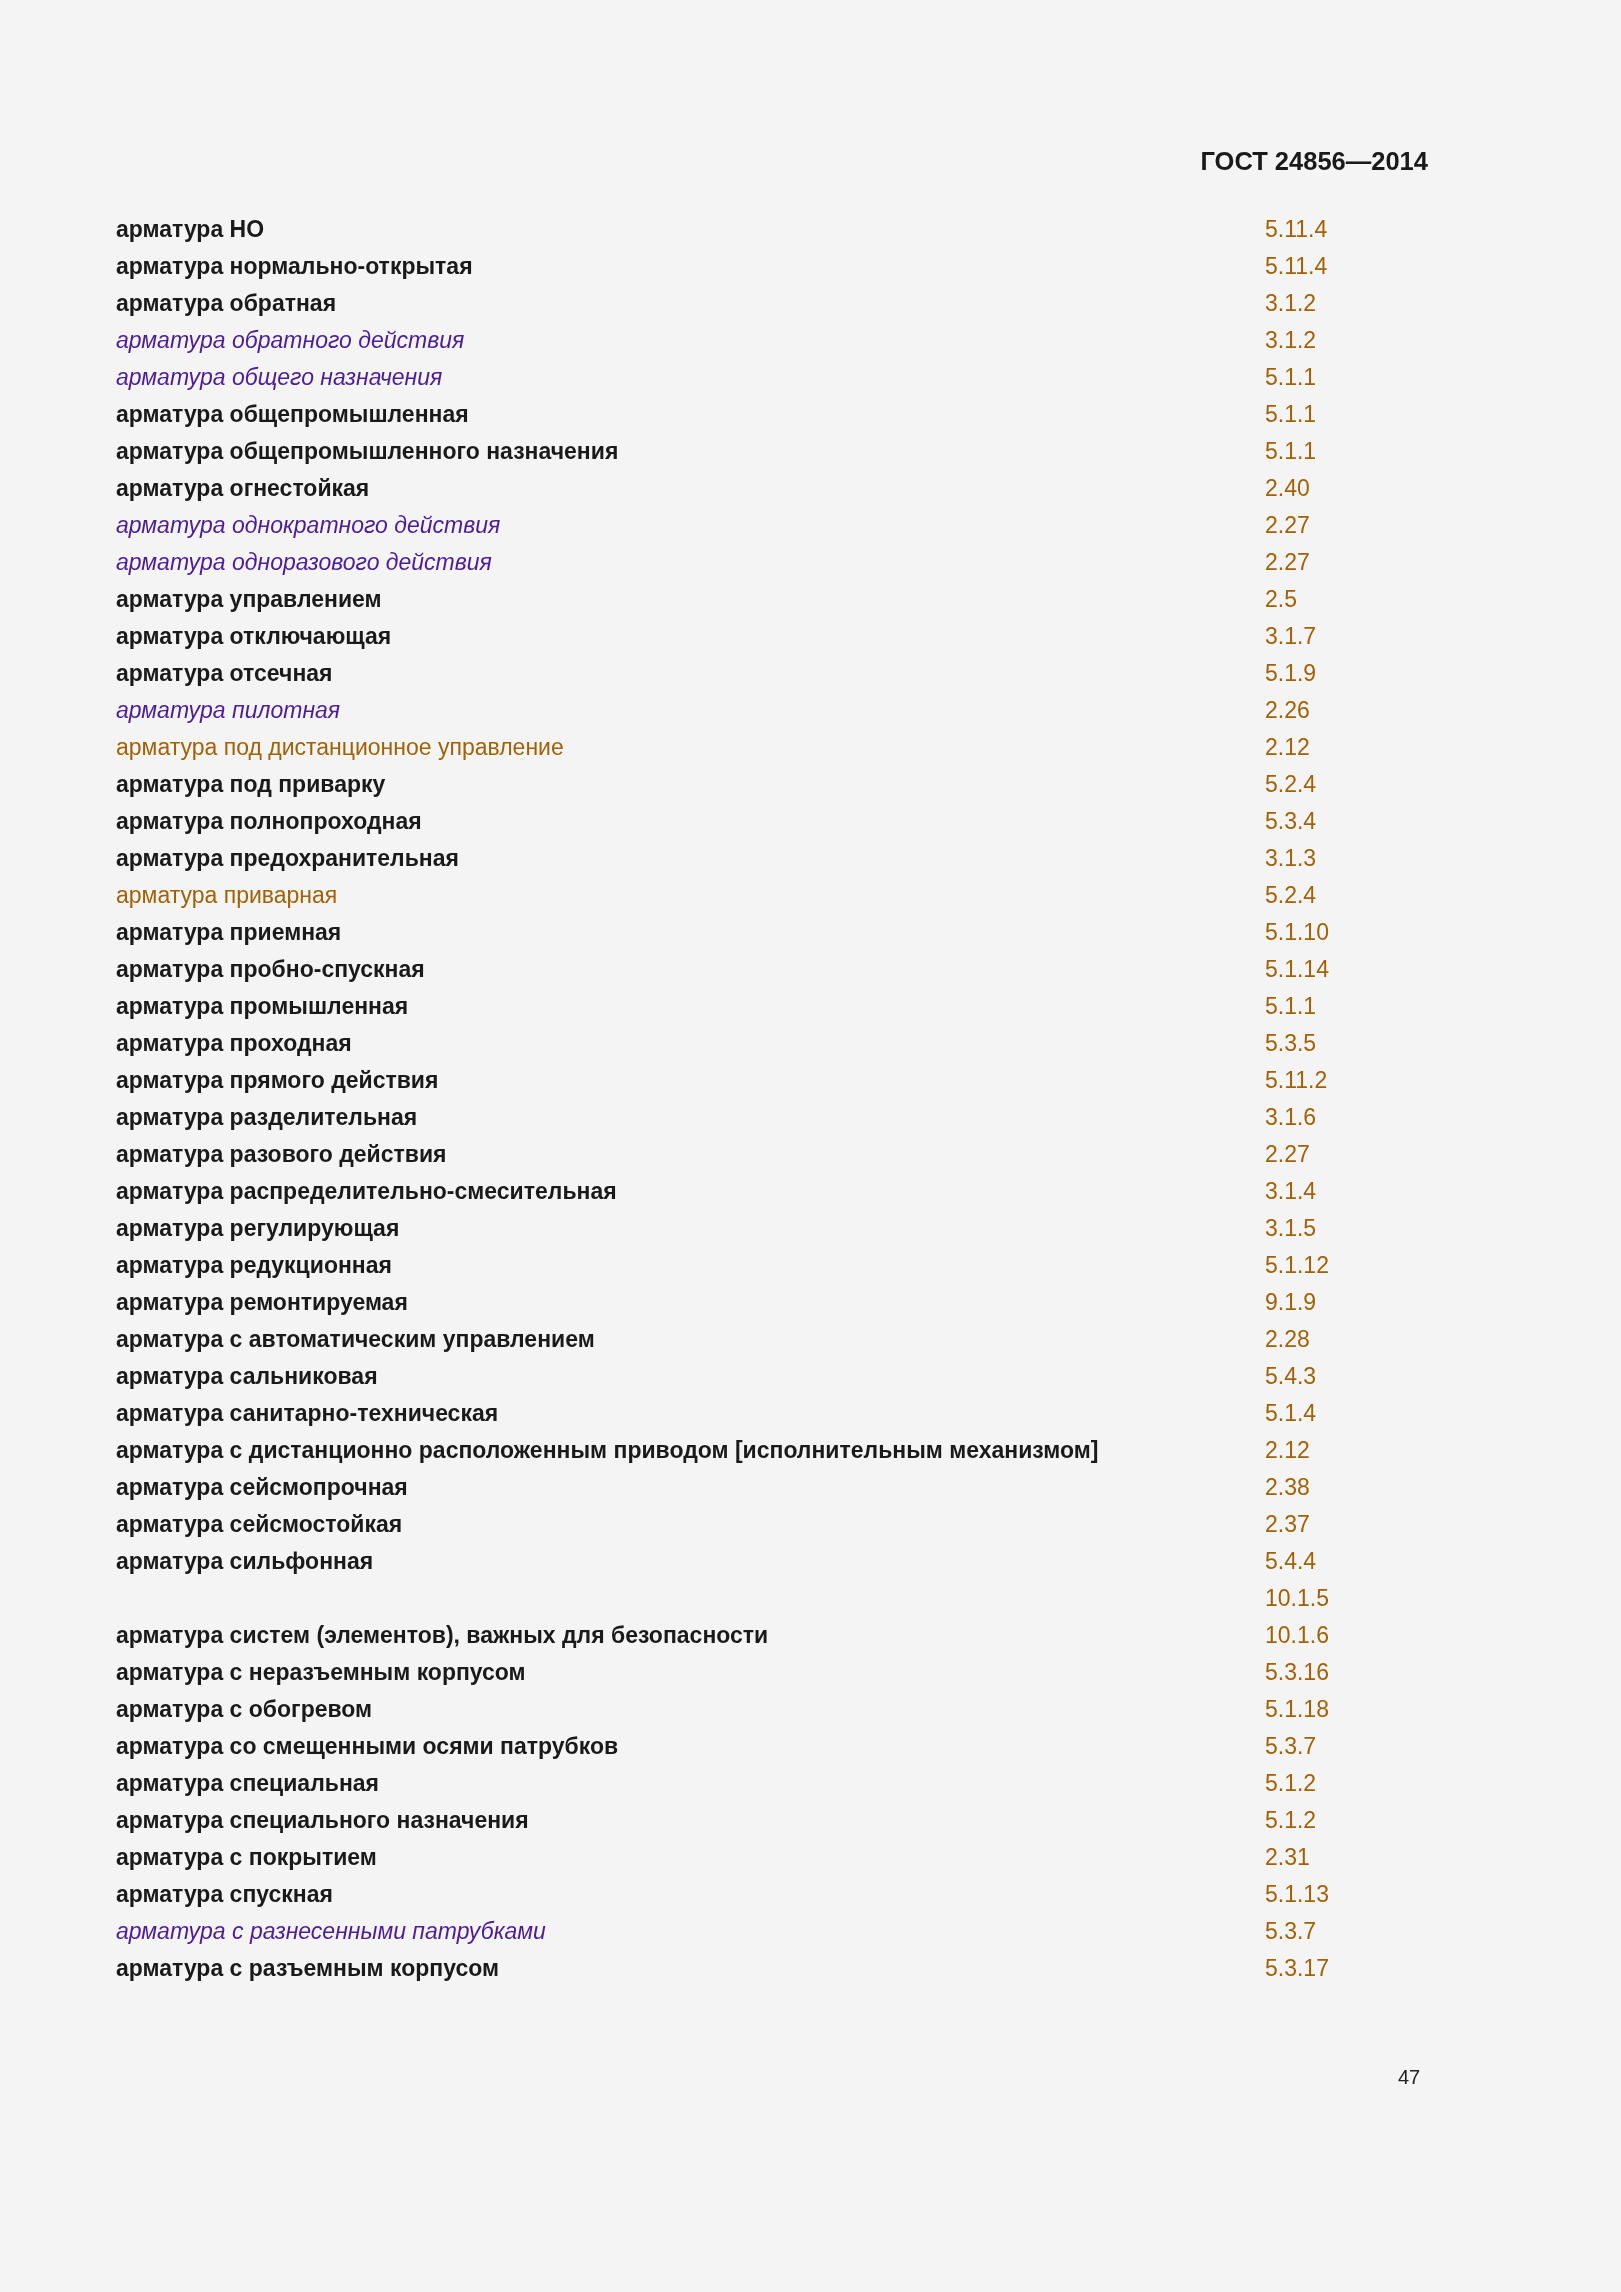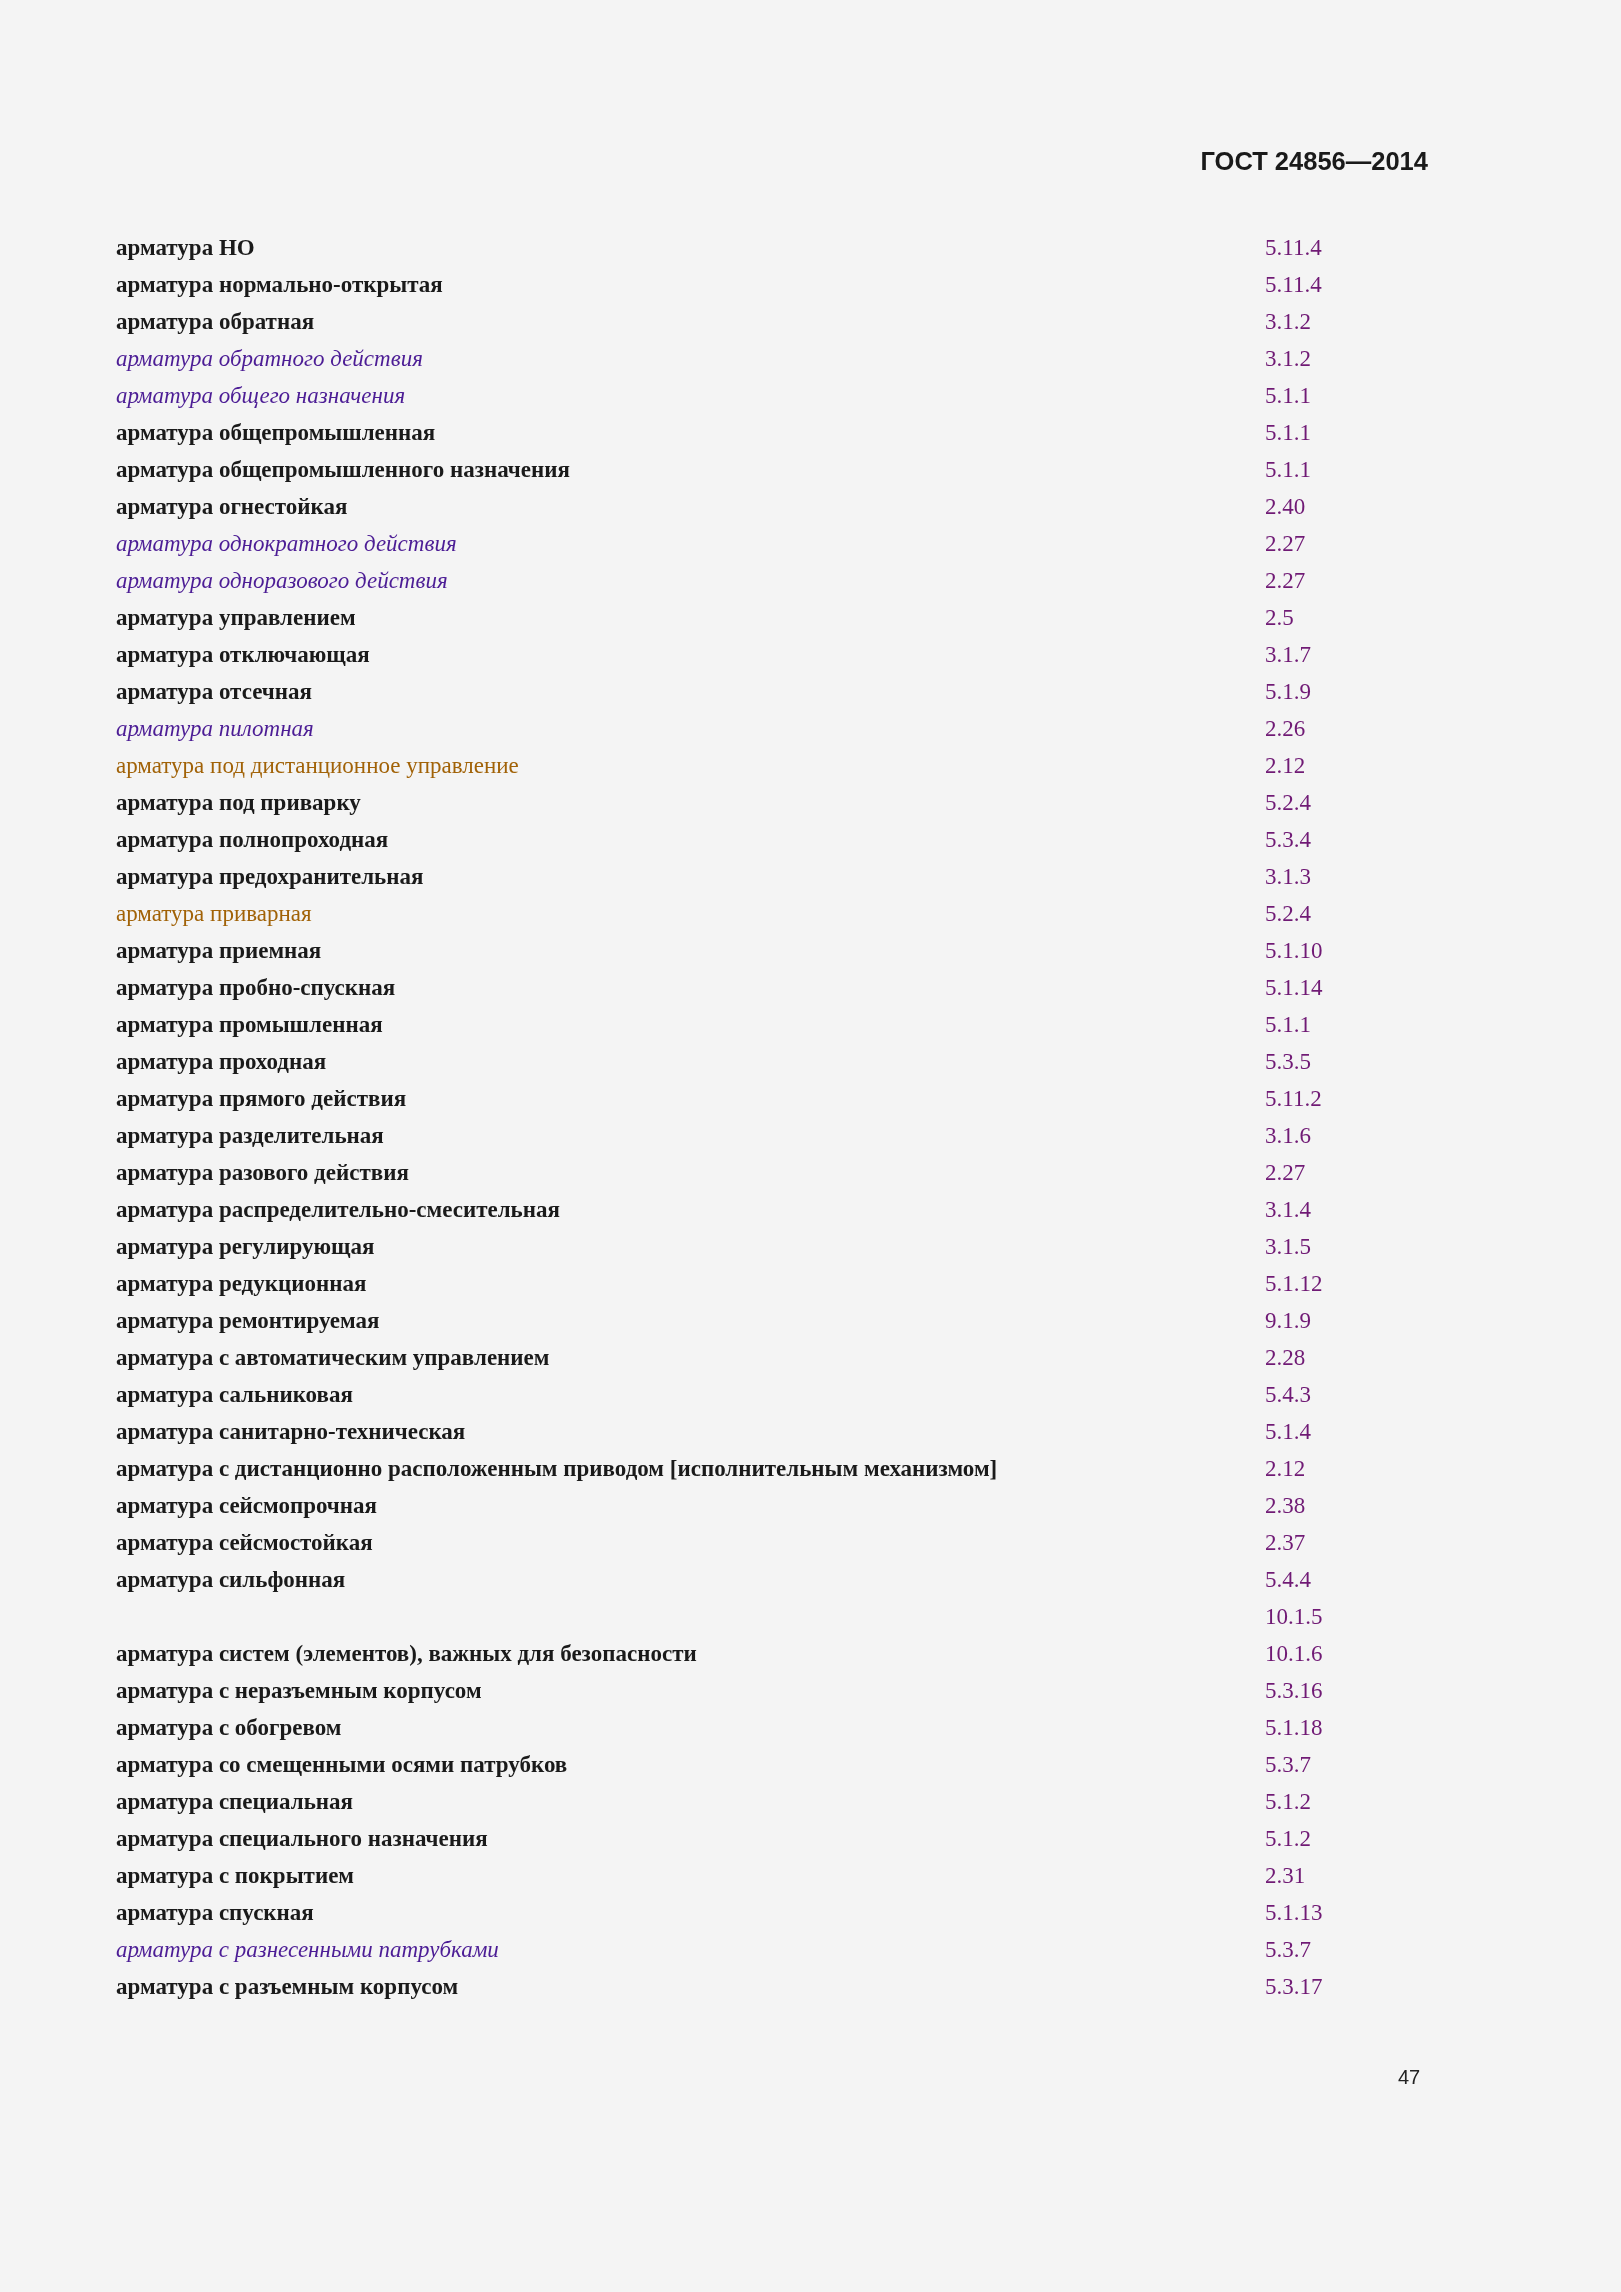--- a/index.html
+++ b/index.html
@@ -15,33 +15,32 @@
     position: absolute;
     top: 147px;
     right: 193px;
     font-size: 25.5px;
     font-weight: bold;
     color: #1a1a1a;
     margin-left: 21px;
   }
   .index-list {
     position: absolute;
-    top: 229px;
+    top: 211px;
     left: 116px;
     width: 1294px;
-    font-family: Liberation Serif, serif;
   }
   .row {
     position: relative;
     height: 37px;
     line-height: 37px;
     font-size: 23px;
   }
   .term { position: absolute; left: 0; white-space: nowrap; }
-  .ref { position: absolute; left: 1149px; white-space: nowrap; font-weight: normal; font-style: normal; color: #701a75; }
+  .ref { position: absolute; left: 1149px; white-space: nowrap; font-weight: normal; font-style: normal; color: #a16207; }
   .bold { font-weight: bold; }
   .italic { font-style: italic; color: #4c1d95; }
   .normal { font-weight: normal; color: #a16207; }
   .page-number {
     position: absolute;
     top: 2066px;
     left: 1398px;
     font-size: 20px;
     color: #222;
   }

